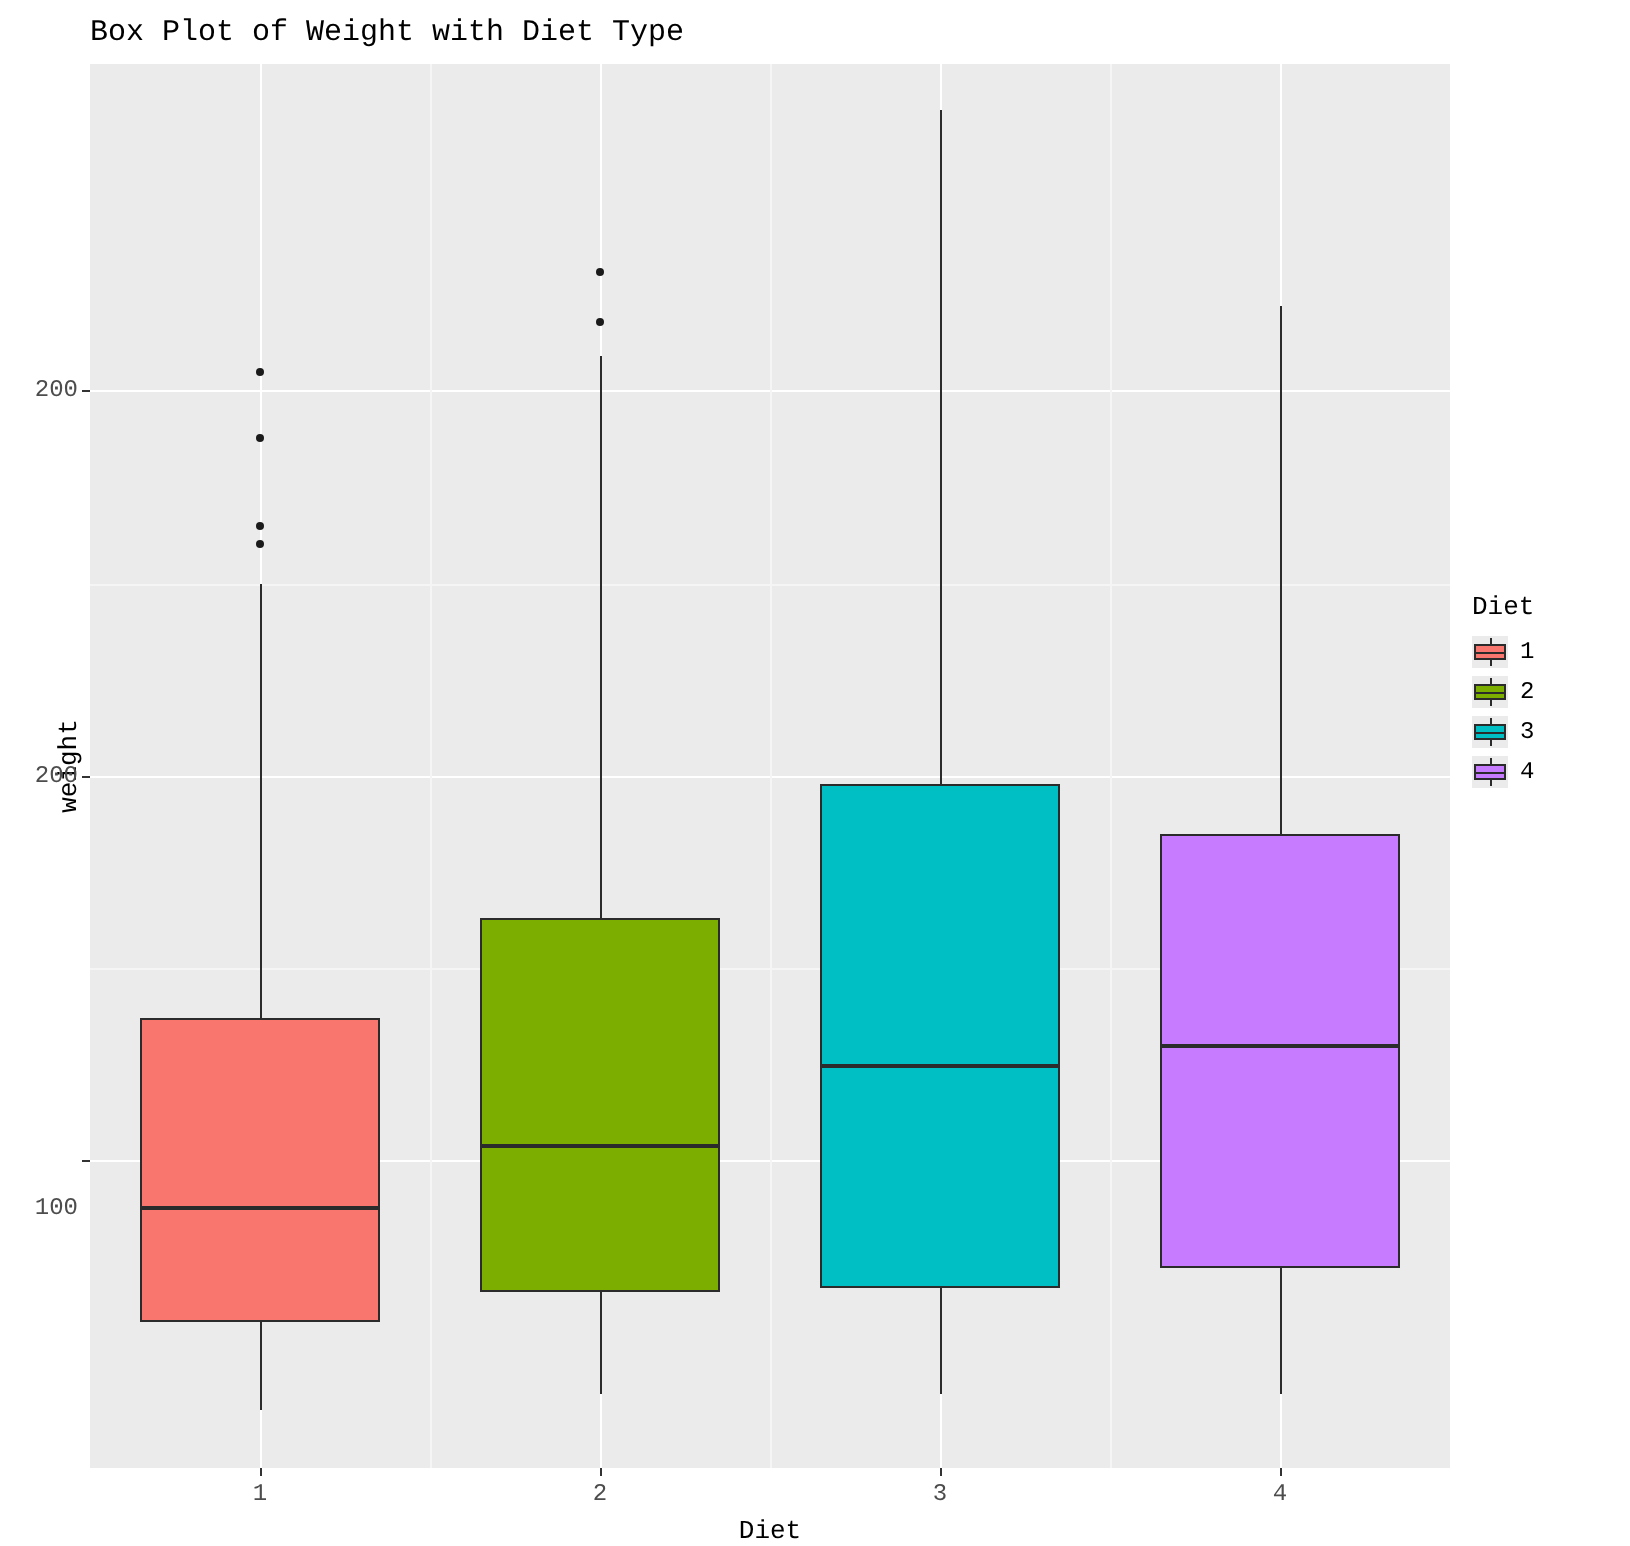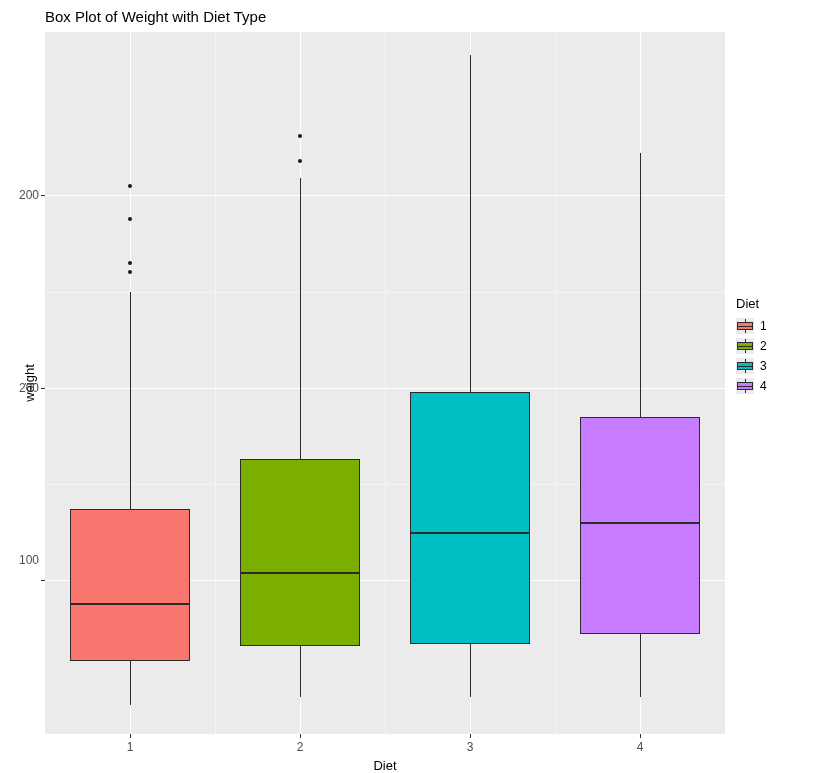--- a/index.html
+++ b/index.html
@@ -8,20 +8,21 @@
     width: 815px;
     height: 773px;
     background: #ffffff;
     font-family: Arial, Helvetica, sans-serif;
     color: #000;
   }
   .chart-wrap {
     position: relative;
     width: 778px;
     height: 773px;
+    font-family: Liberation Mono, monospace;
   }
   .title {
     position: absolute;
     left: 45px;
     top: 8px;
     font-size: 15px;
     font-weight: normal;
   }
   .panel {
     position: absolute;
@@ -168,21 +169,21 @@
 <body>
 
 <div class="chart-wrap">
   <div class="title">Box Plot of Weight with Diet Type</div>
   <div class="panel" id="panel" style="left: 45px; top: 32px; width: 680px; height: 702px;">
     <div class="ylabel">weight</div>
     <div class="xlabel">Diet</div>
   <div class="gridline-hminor" style="top: 451.973px;"></div>
       <div class="gridline-hminor" style="top: 259.644px;"></div>
       <div class="gridline-h" style="top: 548.137px;"></div>
-      <div class="ytick-label" style="top: 528px;">100</div>
+      <div class="ytick-label" style="top: 572px;">100</div>
       <div class="ytick-mark" style="top: 548.137px;"></div>
       <div class="gridline-h" style="top: 355.808px;"></div>
       <div class="ytick-label" style="top: 355.808px;">200</div>
       <div class="ytick-mark" style="top: 355.808px;"></div>
       <div class="gridline-h" style="top: 163.479px;"></div>
       <div class="ytick-label" style="top: 163.479px;">200</div>
       <div class="ytick-mark" style="top: 163.479px;"></div>
       <div class="gridline-vminor" style="left: 170px;"></div>
       <div class="gridline-v" style="left: 85px;"></div>
       <div class="xtick-label" style="left: 85px;">1</div>

